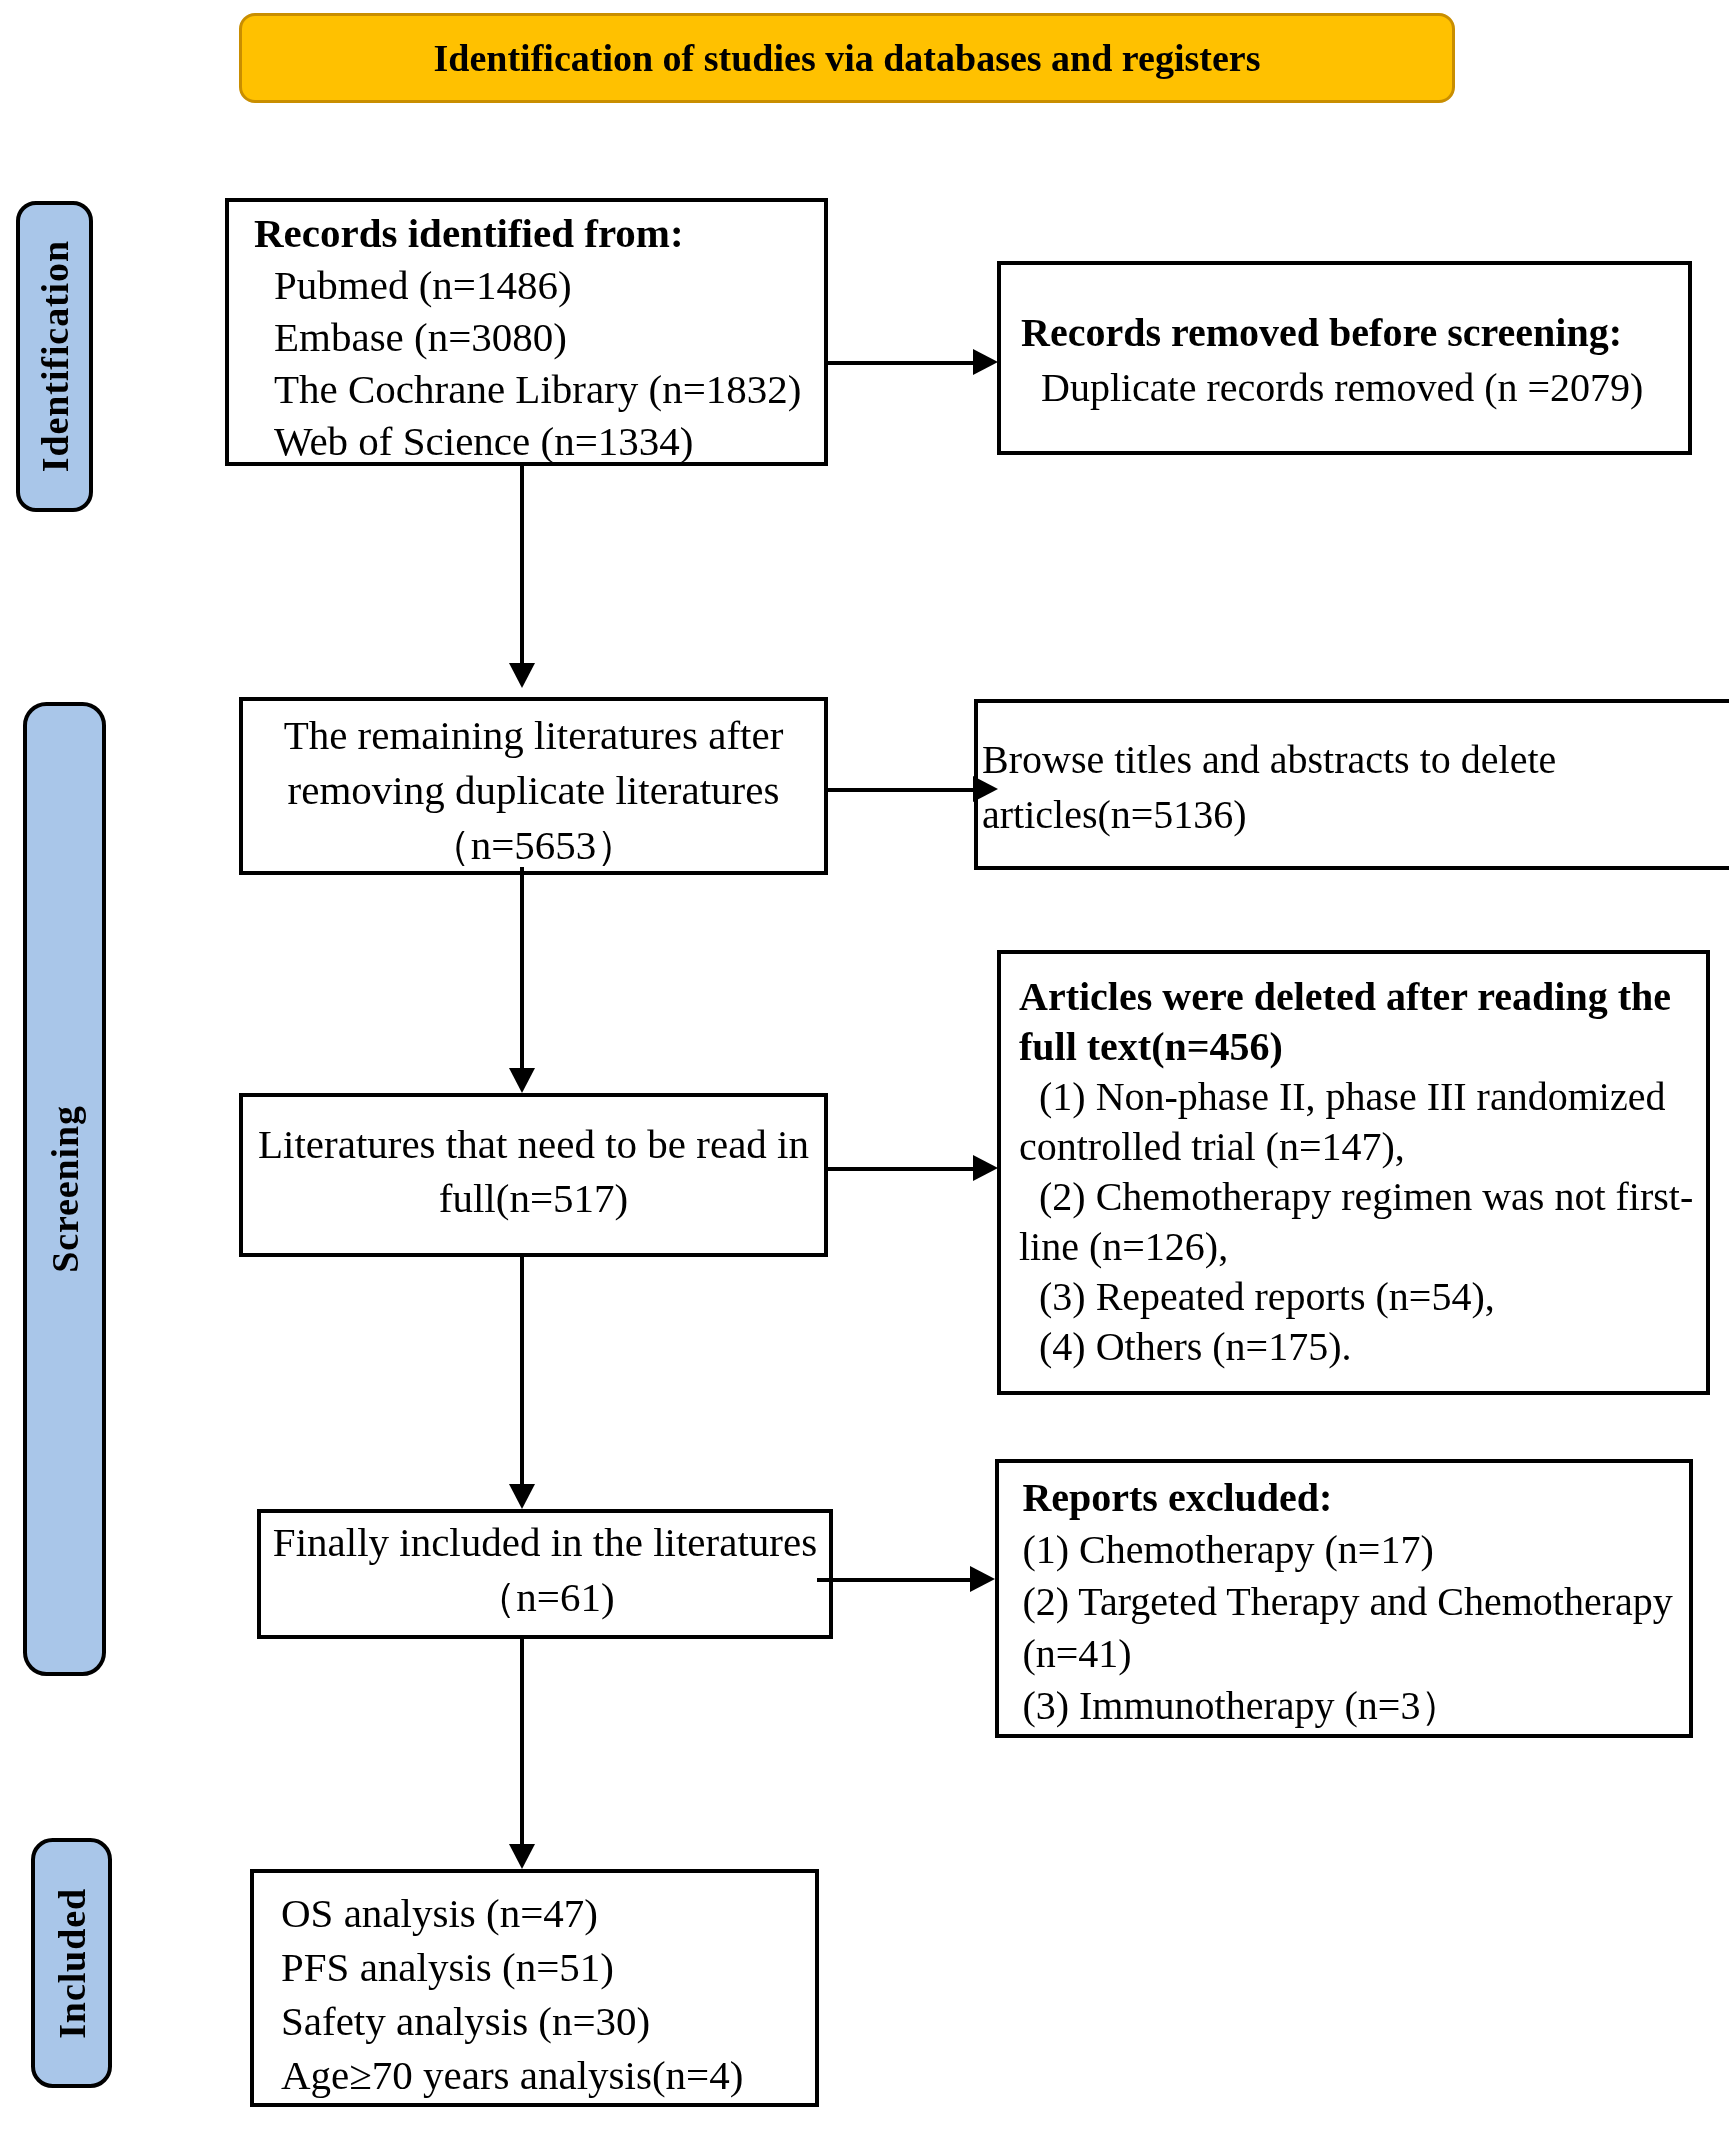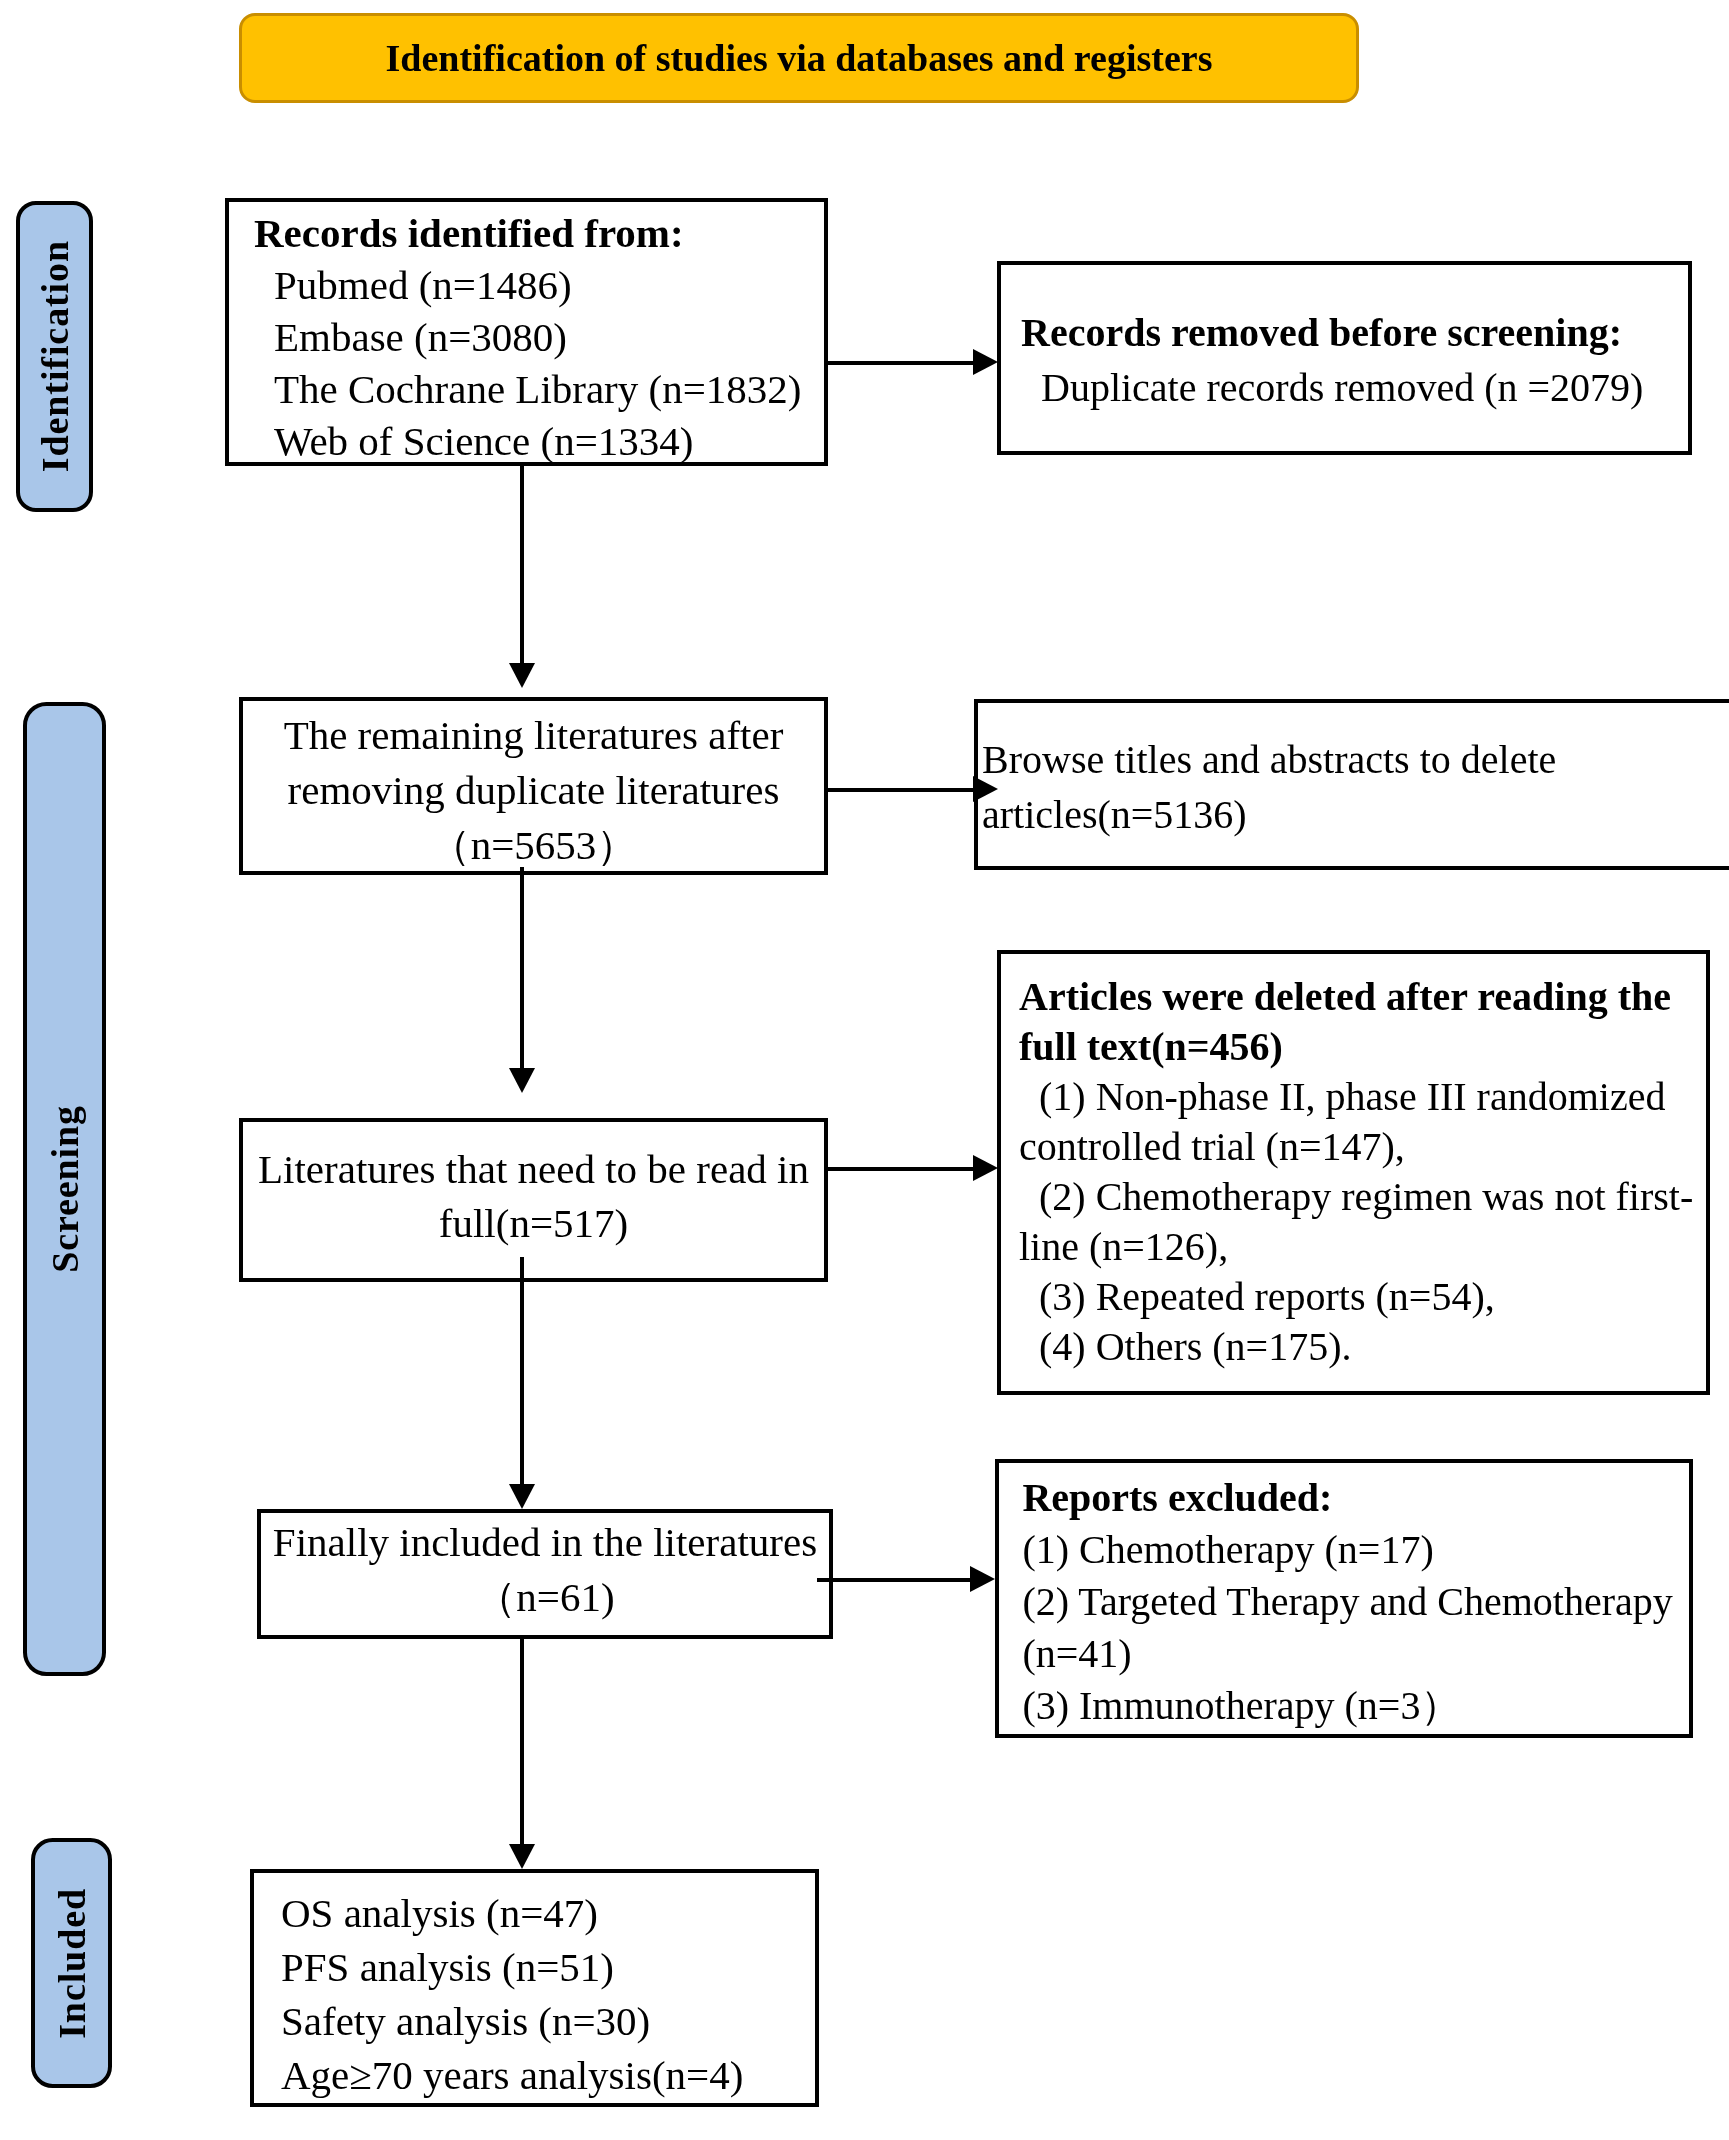--- a/index.html
+++ b/index.html
@@ -10,21 +10,21 @@
     background: #ffffff;
     font-family: "Liberation Serif", "DejaVu Serif", serif;
     color: #000000;
     overflow: hidden;
   }
 
   
   .banner {
     position: absolute;
     left: 239px; top: 12.6px;
-    width: 1120px; height: 90px;
+    width: 1216px; height: 90px;
     background: #FFC100;
     border: 3.6px solid #C98E00;
     border-radius: 16px;
     box-sizing: border-box;
     display: flex; align-items: center; justify-content: center;
     font-weight: bold; font-size: 38px;
   }
 
   
   .stage {
@@ -64,21 +64,21 @@
   #box-records-removed { left: 997px; top: 261px; width: 695px; height: 194px;
     font-size: 40px; line-height: 55px; padding: 40px 9px 0 20px; }
 
   #box-remaining { left: 239px; top: 697px; width: 589px; height: 178px;
     font-size: 41px; line-height: 55px; padding-top: 7.2px; }
 
   #box-browse { left: 974px; top: 699px; width: 796px; height: 171px;
     font-size: 40px; line-height: 55px; padding: 29px 9px 0 4px; }
 
   #box-read-full { left: 239px; top: 1093px; width: 589px; height: 164px;
-    font-size: 41px; line-height: 54px; padding-top: 20px; margin-top: 25px; }
+    font-size: 41px; line-height: 54px; padding-top: 20px; }
 
   #box-deleted { left: 997px; top: 950px; width: 713px; height: 445px;
     font-size: 40px; line-height: 50px; padding: 18px 7.2px 0 18px; }
 
   #box-finally { left: 257px; top: 1509px; width: 576px; height: 130px;
     font-size: 41px; line-height: 55px; padding-top: 1.8px; }
 
   #box-reports-excluded { left: 995px; top: 1459px; width: 698px; height: 279px;
     font-size: 40px; line-height: 52px; padding: 9px 9px 0 23.4px; }
 

